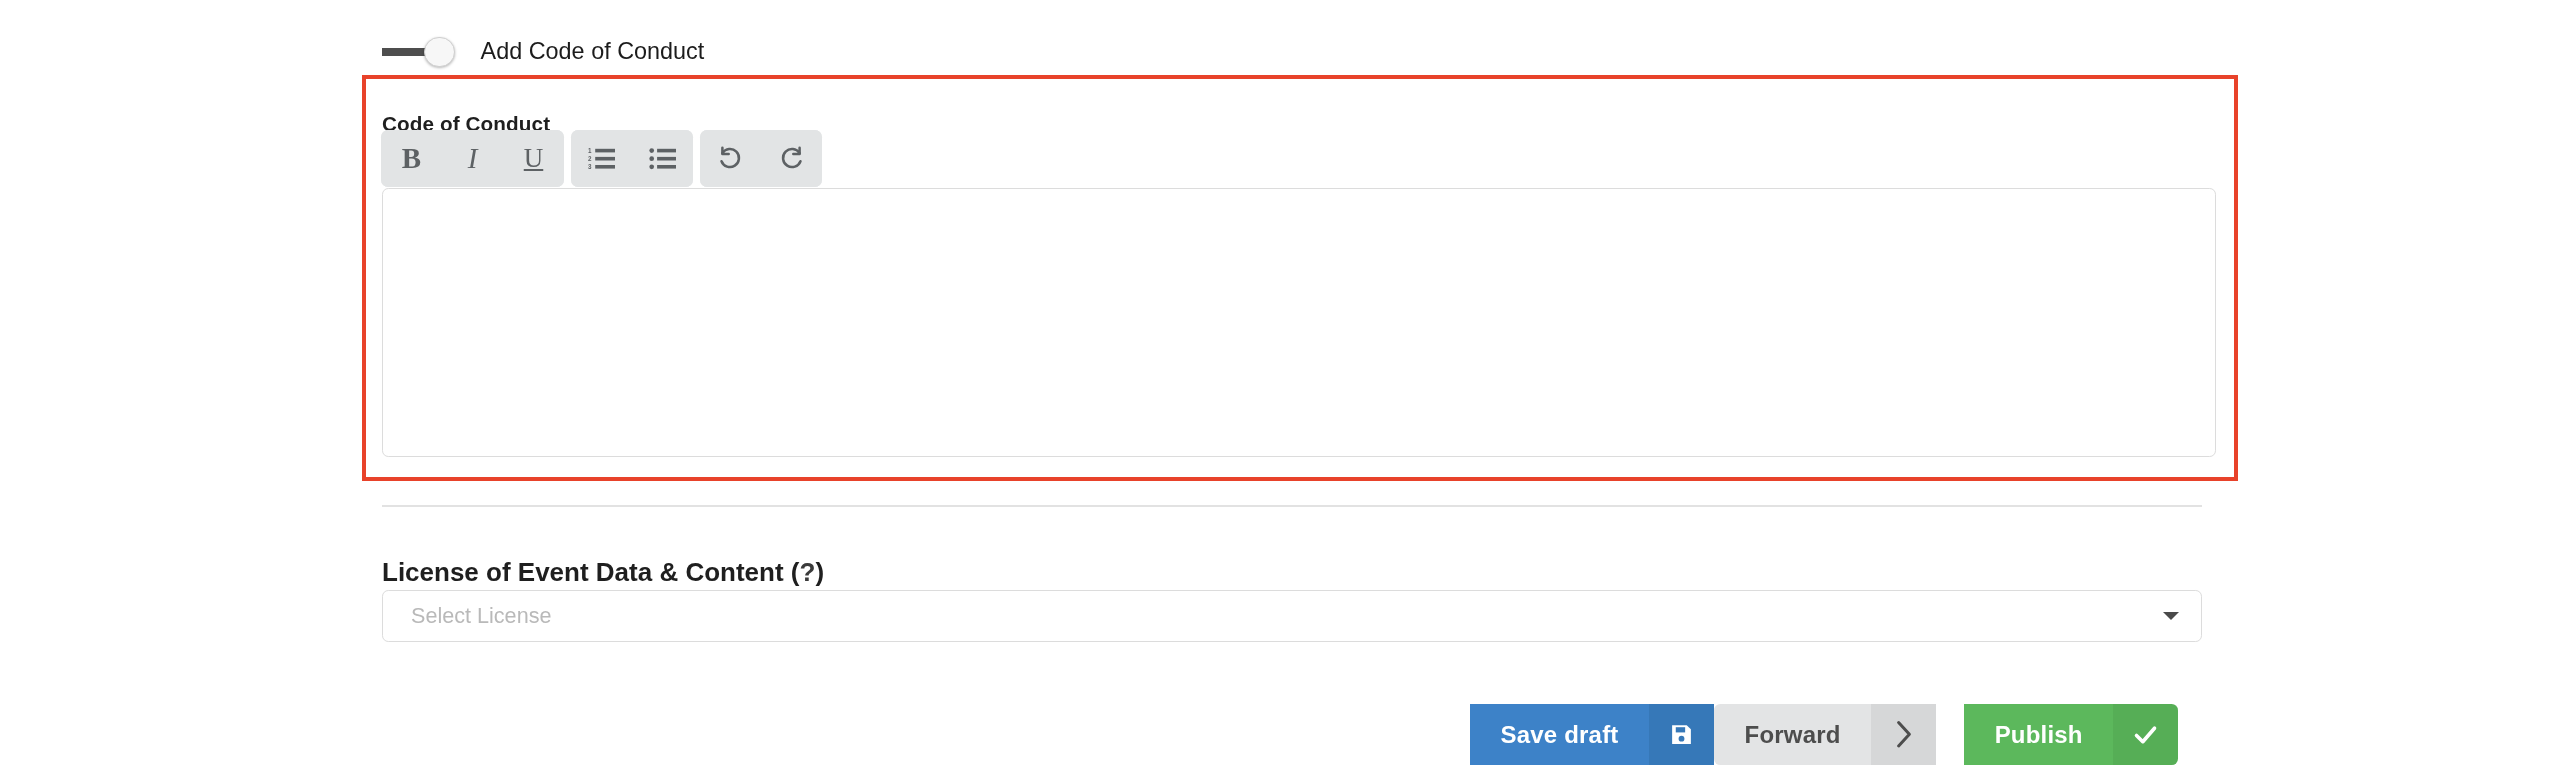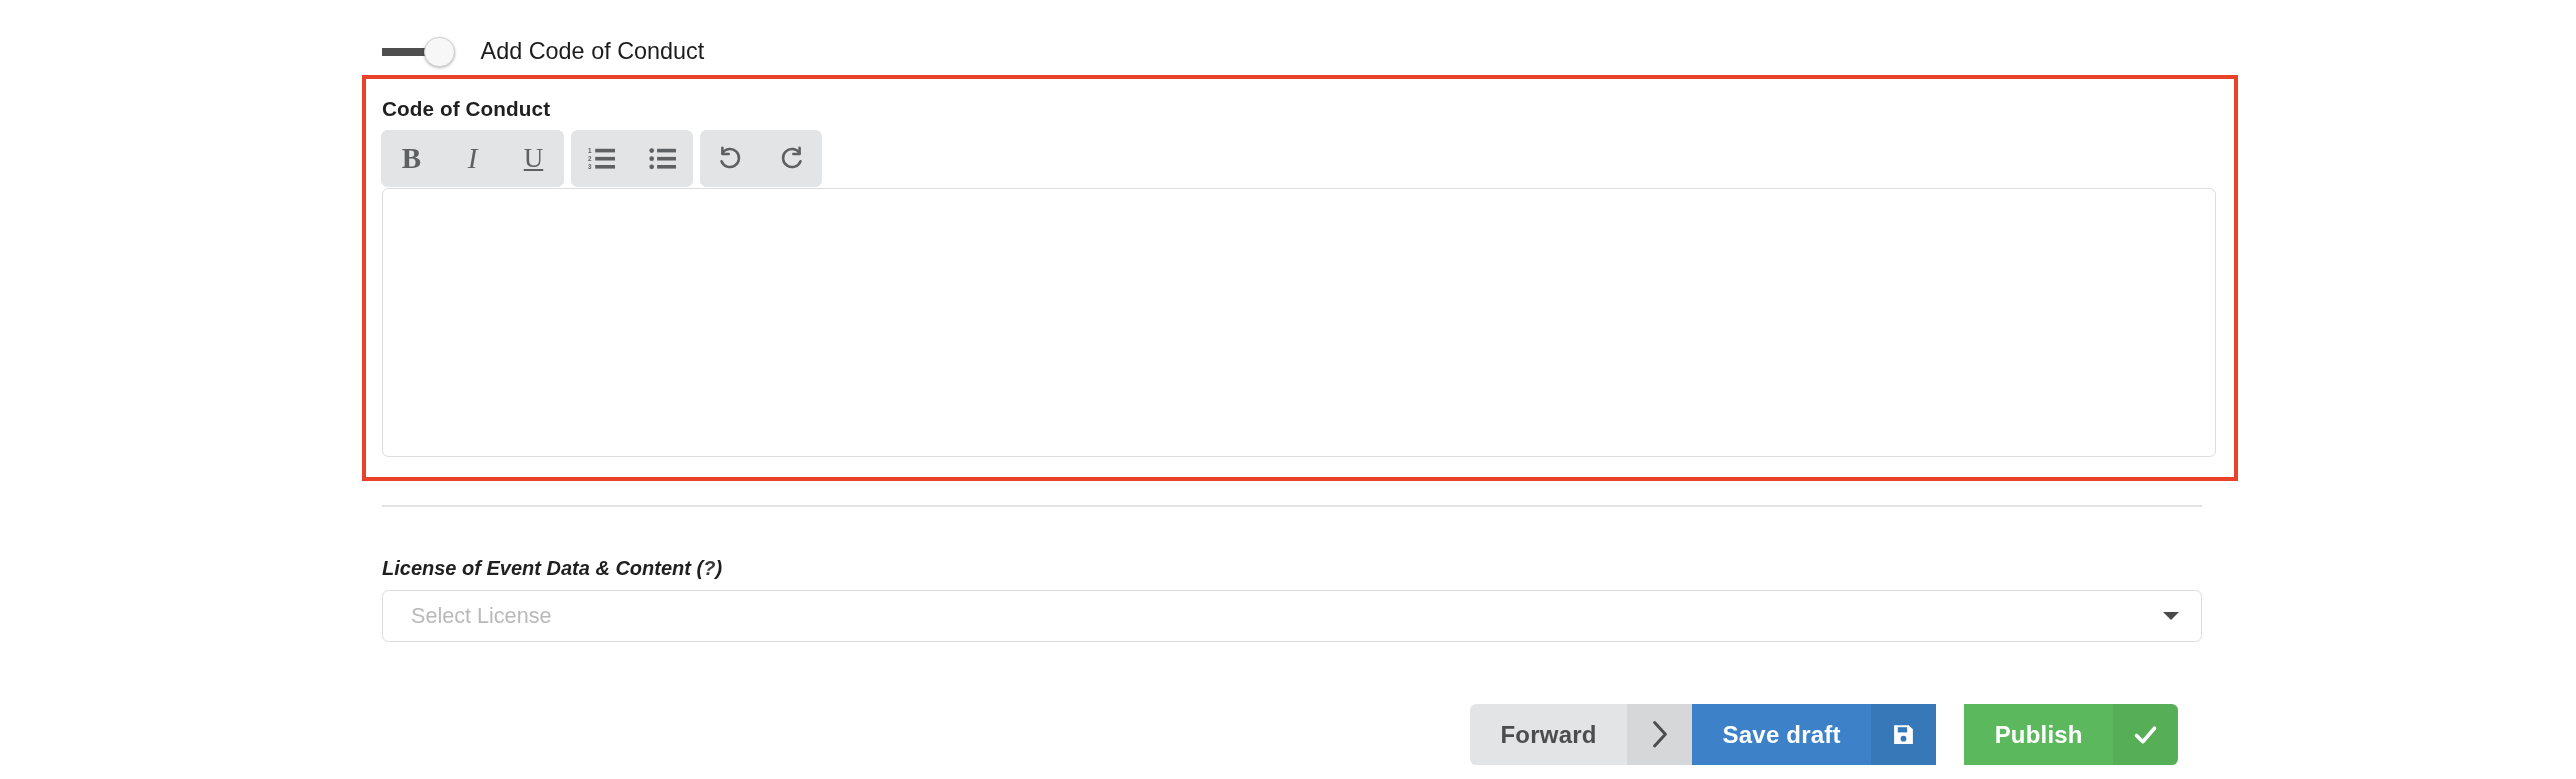--- a/index.html
+++ b/index.html
@@ -72,21 +72,21 @@
     top: 75px;
     width: 1876px;
     height: 406px;
     border: 4.5px solid #e8422a;
     background: transparent;
   }
 
   .coc-label {
     position: absolute;
     left: 382px;
-    top: 97px;
+    top: 112px;
     font-size: 20.7px;
     font-weight: bold;
     color: #1f1f1f;
     letter-spacing: 0.1px;
   }
 
   
   .toolbar {
     position: absolute;
     left: 381px;
@@ -160,25 +160,24 @@
     width: 1820px;
     height: 1.8px;
     background: #e2e2e2;
   }
 
   
   .license-label {
     position: absolute;
     left: 382px;
     top: 557px;
-    font-size: 20px;
+    font-size: 26px;
     font-weight: bold;
     color: #1f1f1f;
     white-space: nowrap;
-    font-style: italic;
   }
   .license-label .qmark {
     font-weight: bold;
     color: #3b3b3b;
   }
 
   .select-wrap {
     position: absolute;
     left: 382px;
     top: 590px;
@@ -337,40 +336,40 @@
 
   <div class="select-wrap">
     <div class="select-box">
       <span class="select-placeholder">Select License</span>
     </div>
     <span class="caret"></span>
   </div>
 
   <div class="actions">
 
-    <div class="action-btn btn-forward">
-      <span class="lbl">Forward</span>
-      <span class="ico">
-        <svg width="20" height="30.5" viewBox="0 0 22 34">
-          <path d="M5 4 L17 17 L5 30" fill="none" stroke="#4d4d4d" stroke-width="3.4" stroke-linecap="round" stroke-linejoin="round"></path>
-        </svg>
-      </span>
-    </div>
-
     <div class="action-btn btn-save">
       <span class="lbl">Save draft</span>
       <span class="ico">
         <svg width="25" height="25" viewBox="0 0 24 24">
           <path d="M3 3 L17 3 L21 7 L21 21 L3 21 Z" fill="#ffffff"></path>
           <rect x="6.5" y="5" width="9" height="5" fill="#3678b8"></rect>
           <circle cx="12" cy="16" r="2.8" fill="#3678b8"></circle>
         </svg>
       </span>
     </div>
 
+    <div class="action-btn btn-forward">
+      <span class="lbl">Forward</span>
+      <span class="ico">
+        <svg width="20" height="30.5" viewBox="0 0 22 34">
+          <path d="M5 4 L17 17 L5 30" fill="none" stroke="#4d4d4d" stroke-width="3.4" stroke-linecap="round" stroke-linejoin="round"></path>
+        </svg>
+      </span>
+    </div>
+
     <div class="action-btn btn-publish">
       <span class="lbl">Publish</span>
       <span class="ico">
         <svg width="27" height="27" viewBox="0 0 30 30">
           <path d="M5 16 L12 23 L25 8" fill="none" stroke="#ffffff" stroke-width="4" stroke-linecap="round" stroke-linejoin="round"></path>
         </svg>
       </span>
     </div>
 
   </div>

